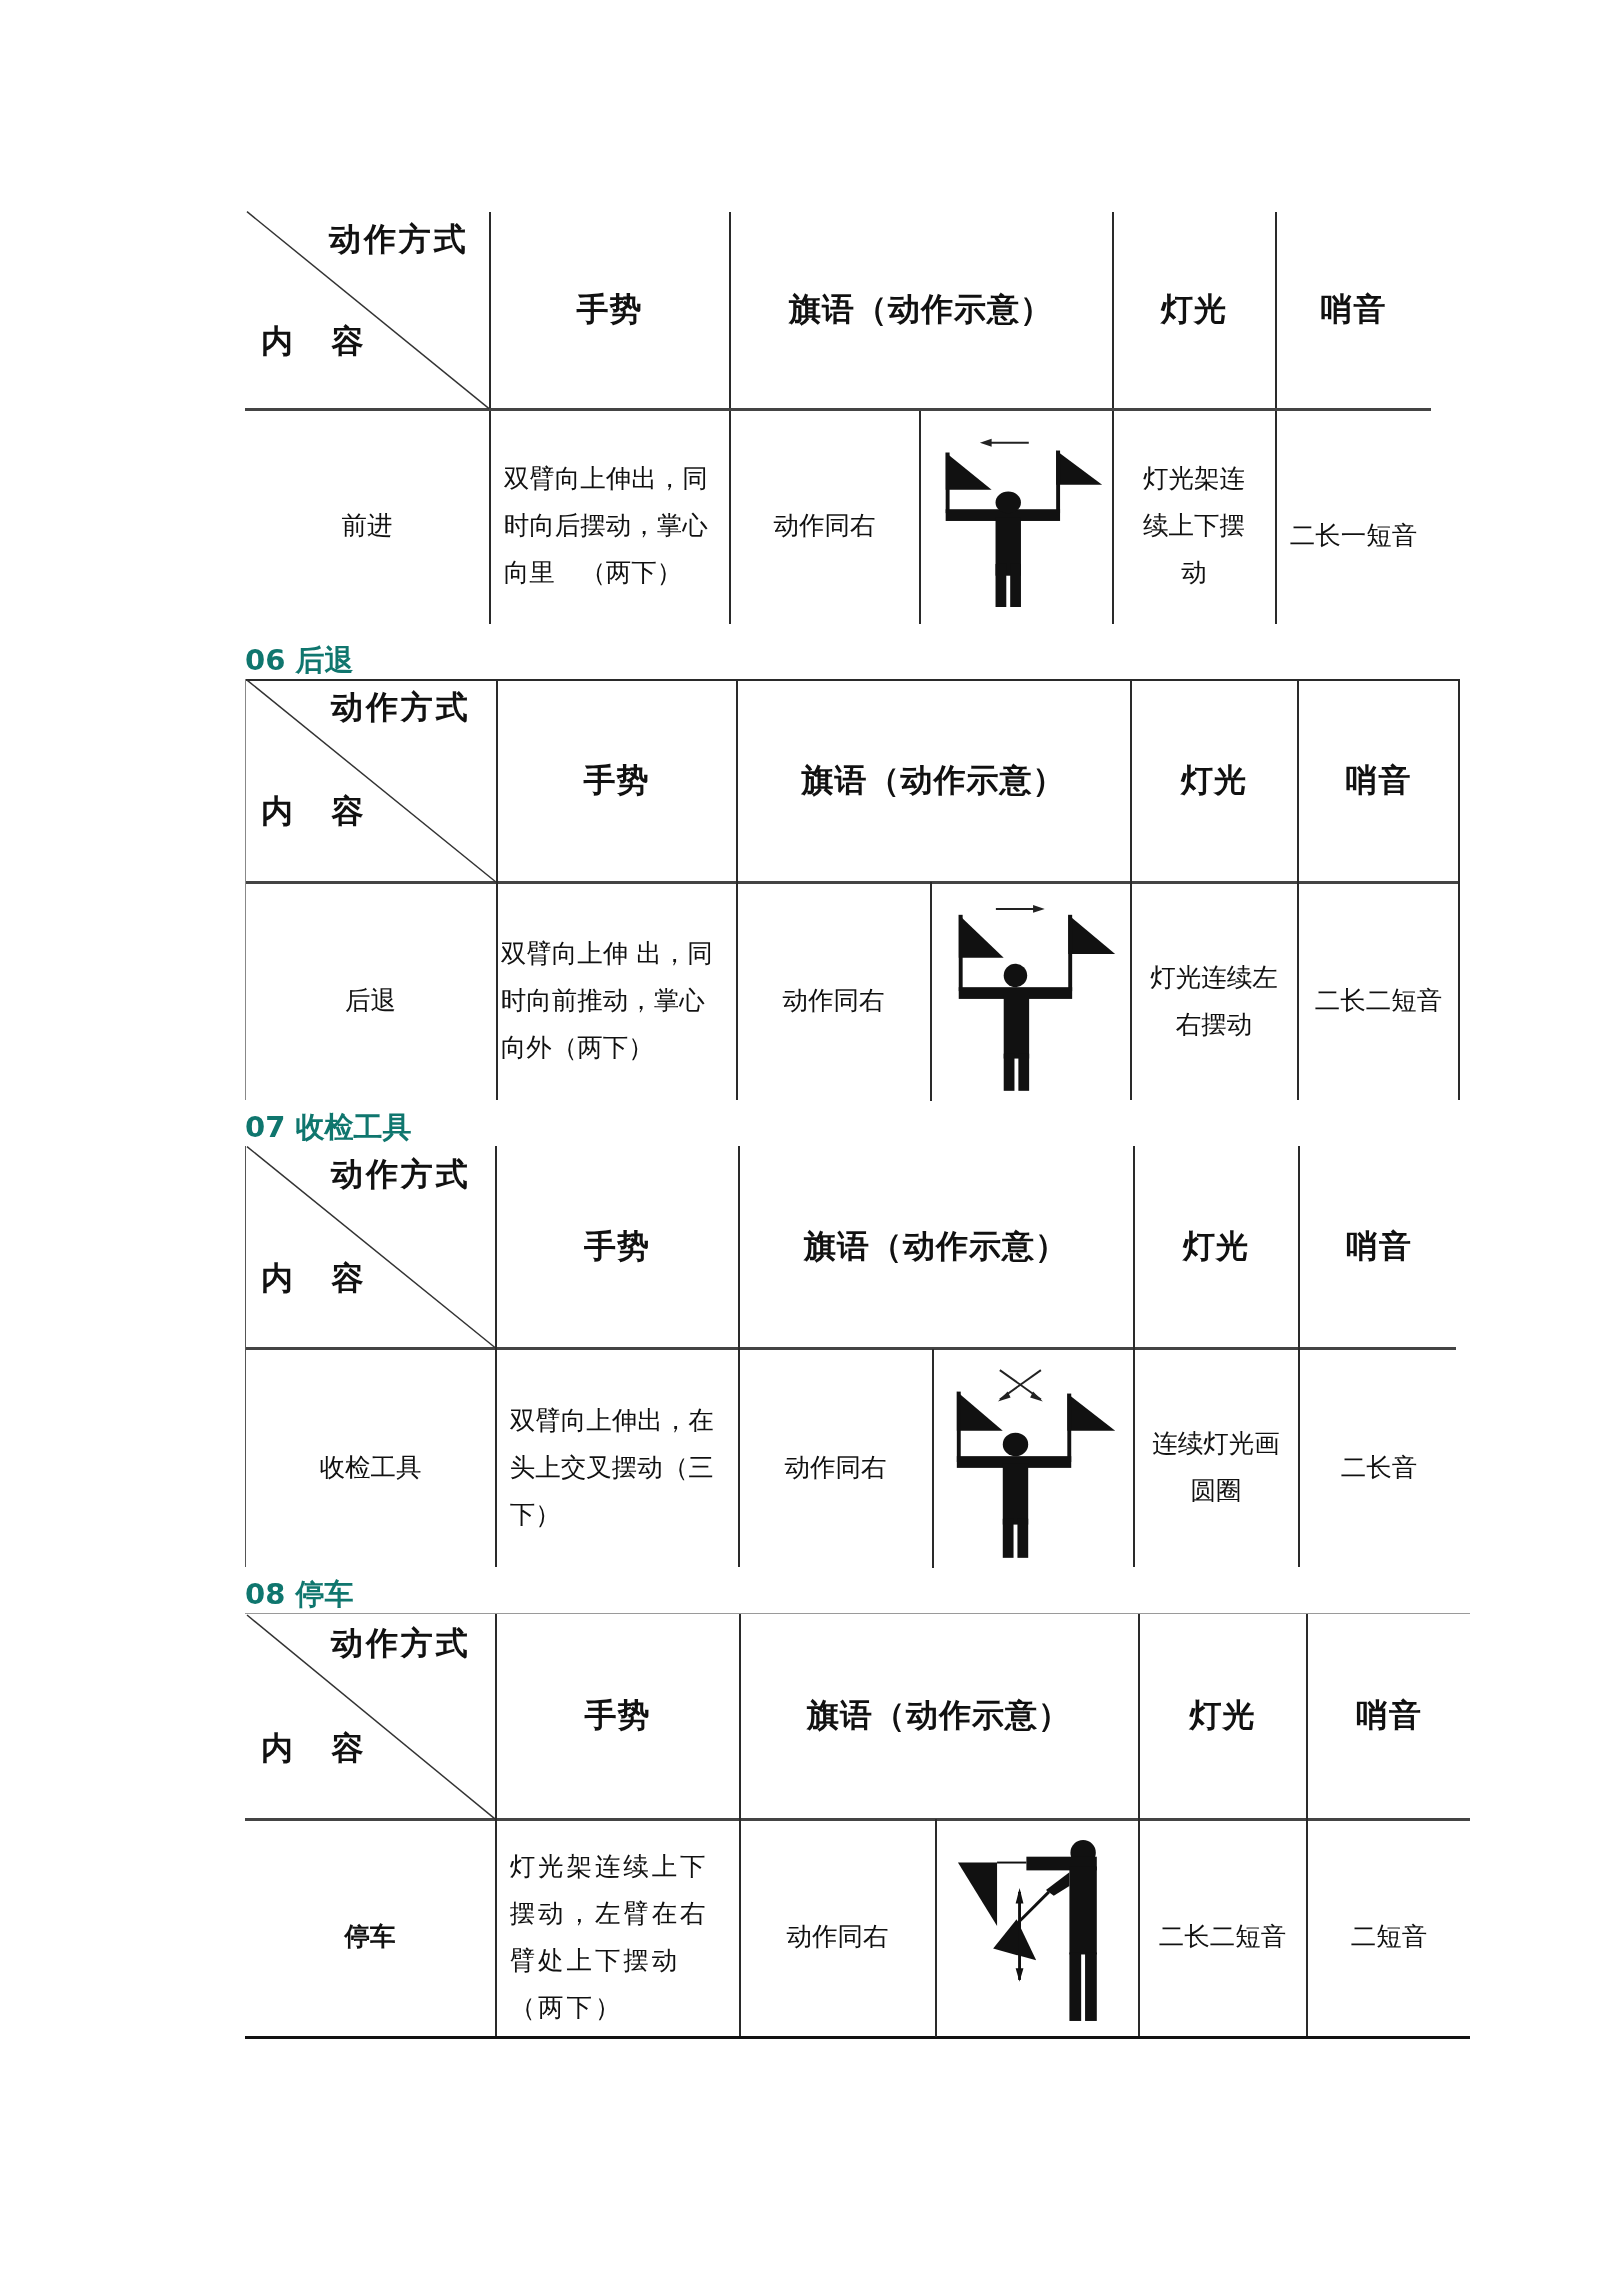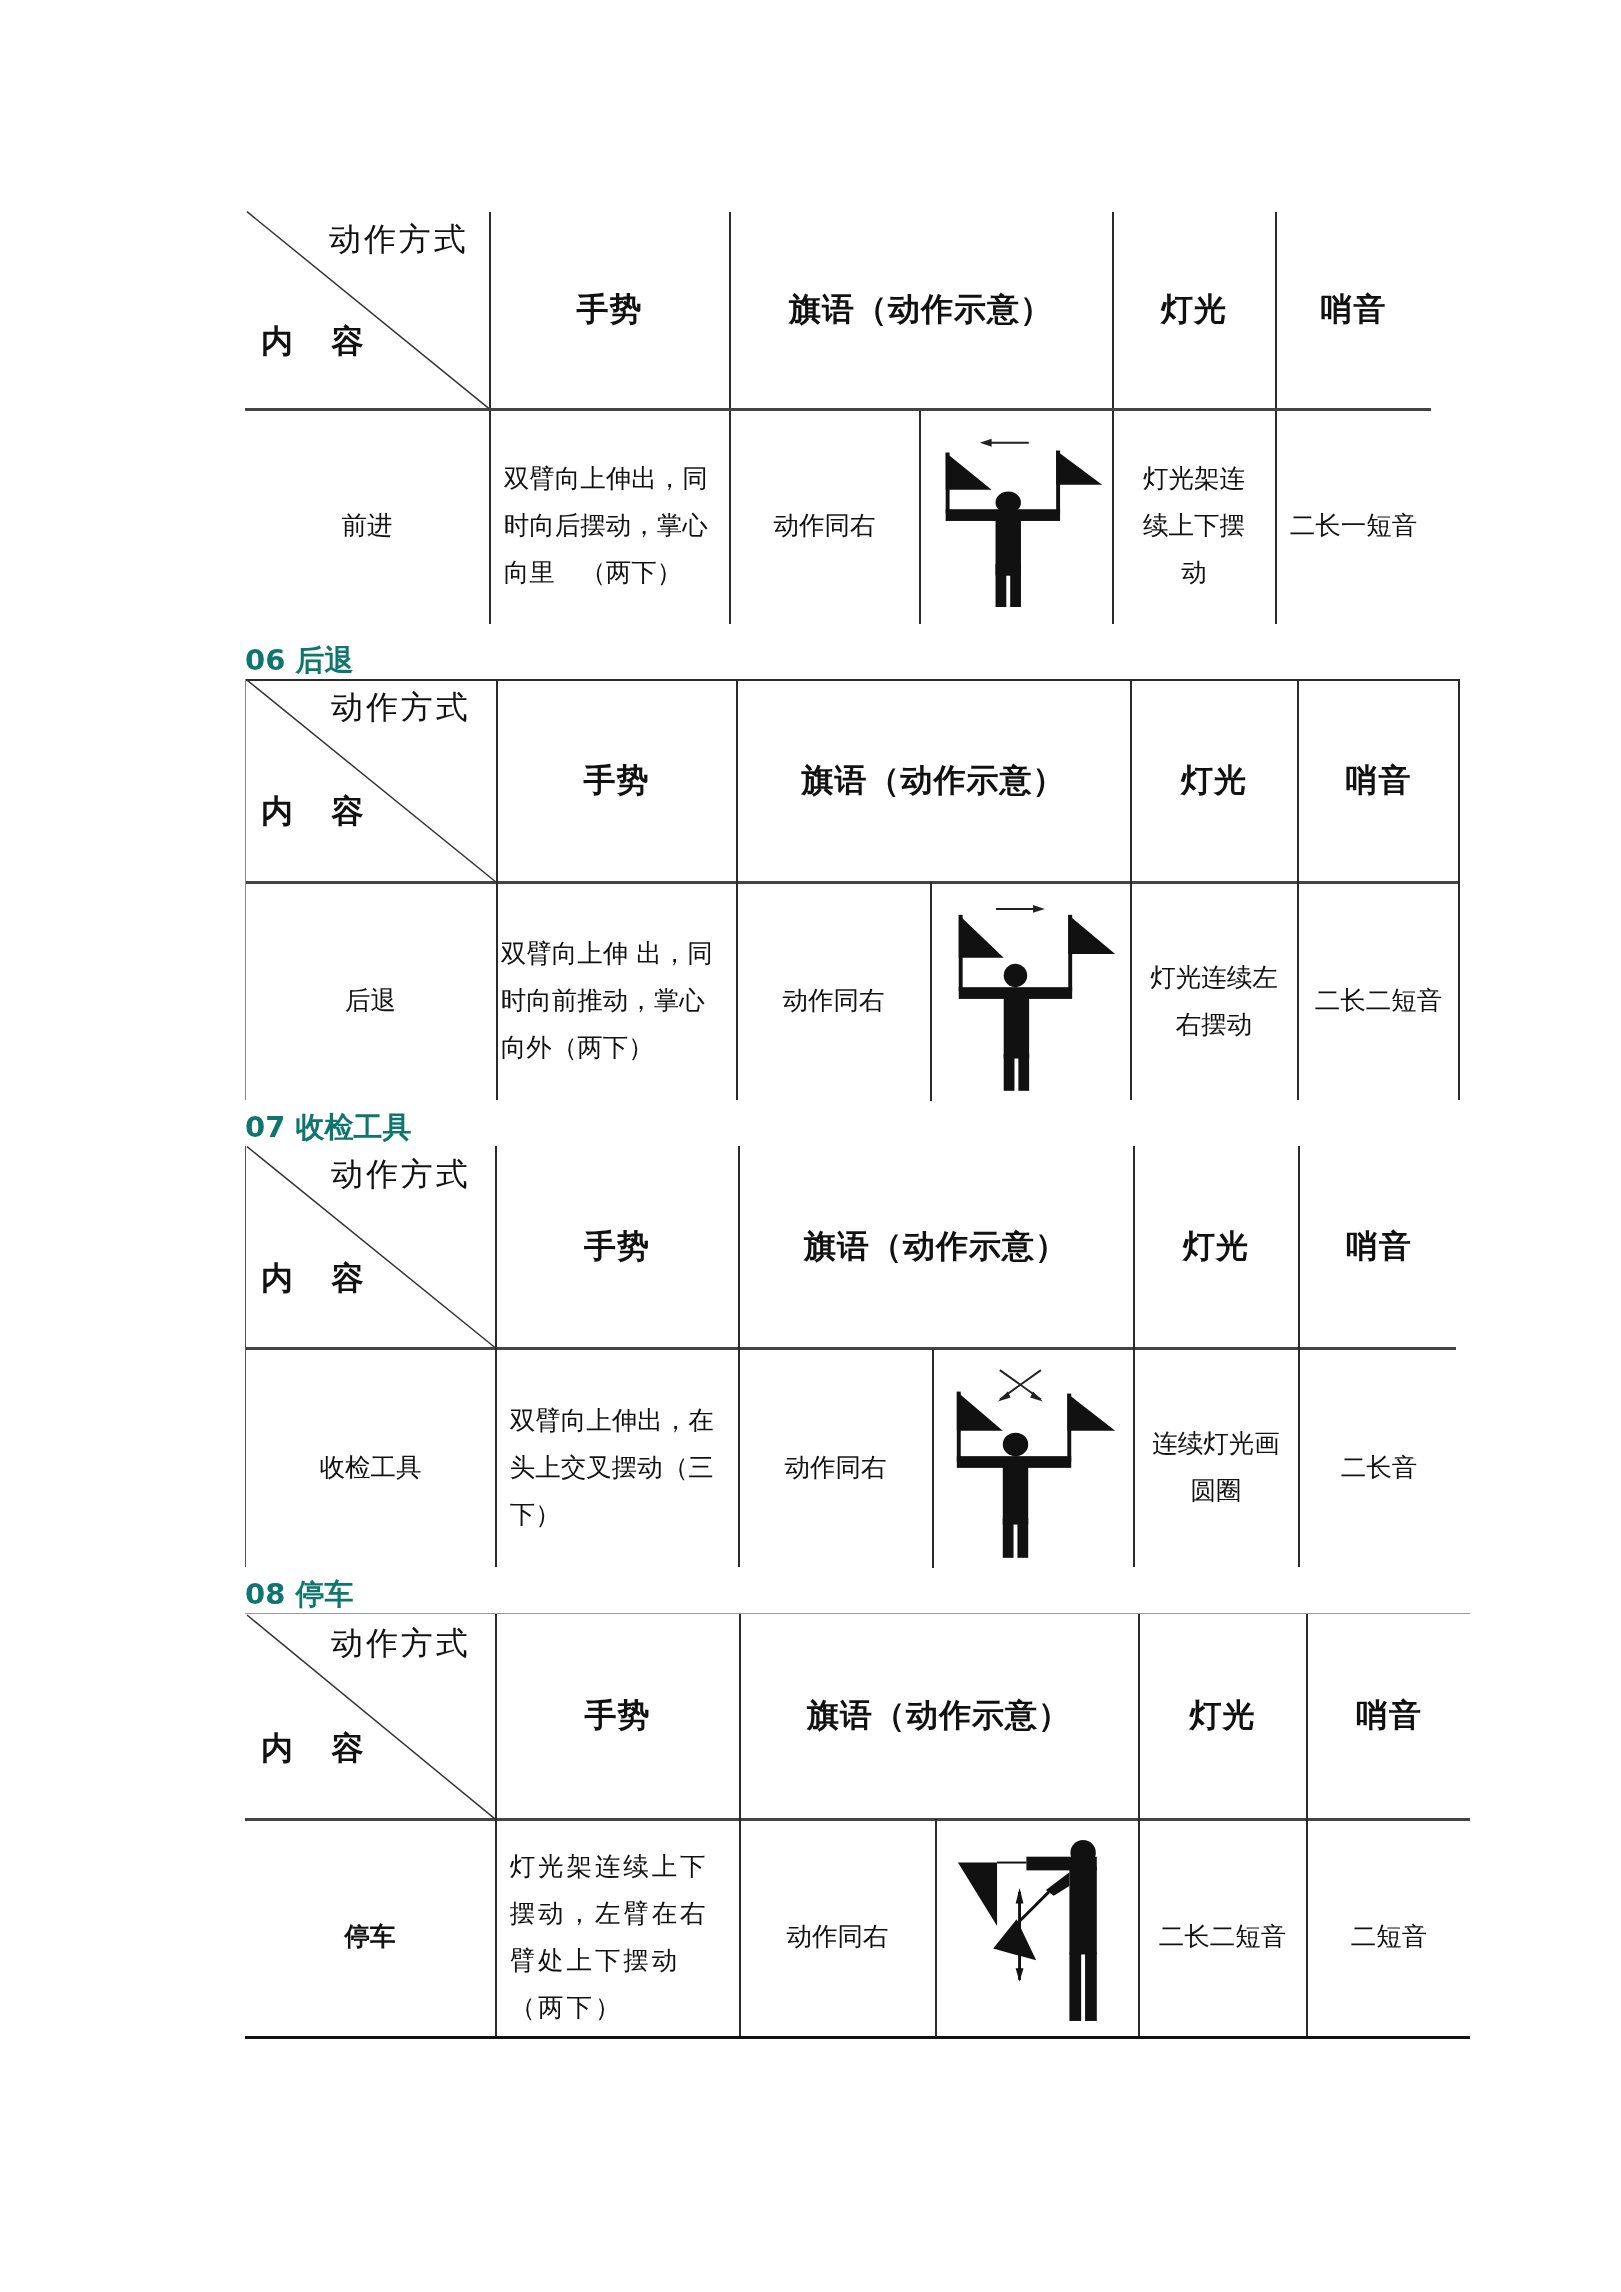--- a/index.html
+++ b/index.html
@@ -8,21 +8,21 @@
   .heading { position: absolute; left: 245px; font-size: 29px; font-weight: bold; line-height: 33px; color: #0f766e; }
   .ln { position: absolute; background: #2a2a2a; }
   .ln.h { height: 2px; }
   .ln.v { width: 2px; }
   .ln.thick { height: 2.9px; background: #111; }
   .ln.gray { background: #9a9a9a; }
   .cell { position: absolute; display: flex; align-items: center; justify-content: center; text-align: center; box-sizing: border-box; }
   .hdr-text { font-size: 32px; font-weight: bold; letter-spacing: 1px; }
   .body-text { font-size: 25.5px; line-height: 47px; margin-top: 8px; }
   .desc { justify-content: flex-start; text-align: left; padding-left: 13.7px; padding-right: 5.9px; }
-  .diag-top { position: absolute; font-size: 32px; font-weight: normal; letter-spacing: 2.9px; text-align: right; }
+  .diag-top { position: absolute; font-size: 32px; font-weight: bold; letter-spacing: 2.9px; text-align: right; }
   .diag-bot { position: absolute; font-size: 32px; font-weight: bold; letter-spacing: 13.7px; }
   svg.diag { position: absolute; left: 0; top: 0; overflow: visible; }
   .fig { position: absolute; }
 </style>
 </head>
 <body>
 
 <div>
 
   <div class="ln v" style="left:489px;top:212px;height:412px;"></div>
@@ -39,21 +39,21 @@
   <div class="diag-bot" style="left:261px;top:320px;">内 容</div>
   <div class="cell hdr-text" style="left:490px;top:212px;width:239px;height:196px;">手势</div>
   <div class="cell hdr-text" style="left:730px;top:212px;width:382px;height:196px;">旗语（动作示意）</div>
   <div class="cell hdr-text" style="left:1113px;top:212px;width:162px;height:196px;">灯光</div>
   <div class="cell hdr-text" style="left:1276px;top:212px;width:155px;height:196px;">哨音</div>
 
   <div class="cell body-text" style="left:245px;top:411px;width:244px;height:212px;">前进</div>
   <div class="cell body-text desc" style="left:490px;top:411px;width:239px;height:212px;">双臂向上伸出，同时向后摆动，掌心向里　（两下）</div>
   <div class="cell body-text" style="left:730px;top:411px;width:189px;height:212px;">动作同右</div>
   <div class="cell body-text" style="left:1113px;top:411px;width:162px;height:212px;padding:0 17.6px;">灯光架连续上下摆动</div>
-  <div class="cell body-text" style="left:1276px;top:411px;width:155px;height:212px;">二长一短音</div>
+  <div class="cell body-text" style="left:1276px;top:421px;width:155px;height:212px;">二长一短音</div>
 
   <svg class="fig" style="left:931px;top:431px;" width="176" height="176" viewBox="0 0 180 180">
     <line x1="55" y1="12" x2="100" y2="12" stroke="#222" stroke-width="2"></line>
     <polygon points="50,12 62,8 62,16" fill="#222"></polygon>
     <polygon points="15,22 15,60 62,60" fill="#111"></polygon>
     <polygon points="128,20 128,55 175,55" fill="#111"></polygon>
     <rect x="15" y="22" width="4" height="62" fill="#111"></rect>
     <rect x="128" y="20" width="4" height="64" fill="#111"></rect>
     <rect x="15" y="80" width="117" height="12" fill="#111"></rect>
     <ellipse cx="79" cy="73" rx="13" ry="11" fill="#111"></ellipse>

